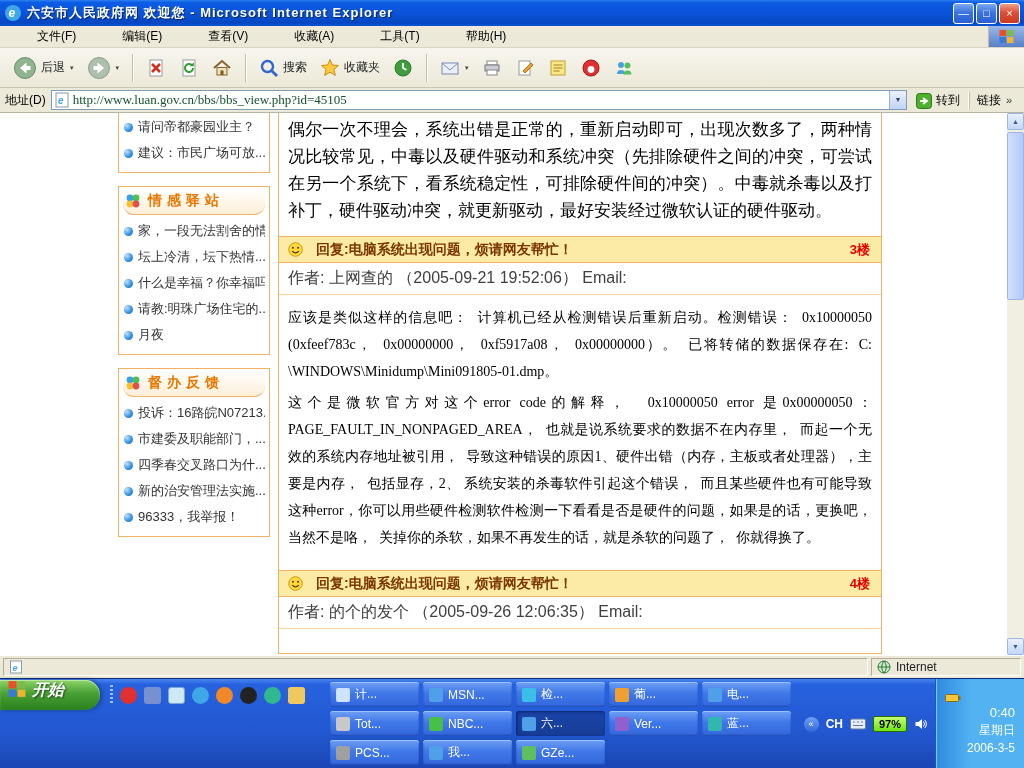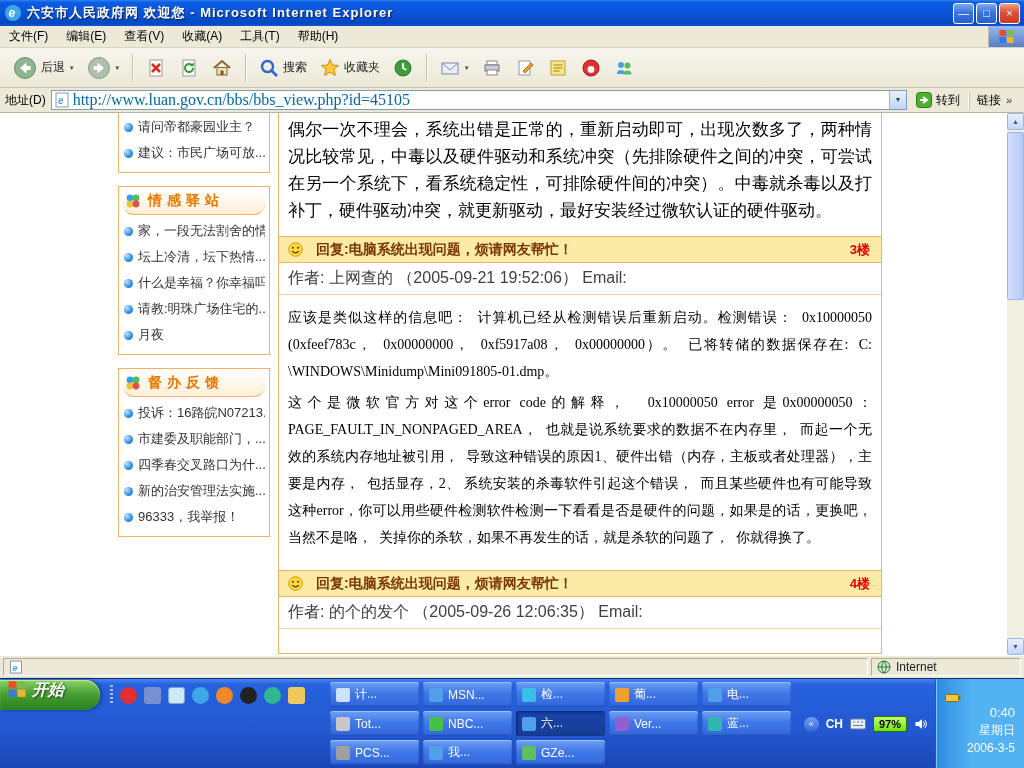--- a/index.html
+++ b/index.html
@@ -12,36 +12,36 @@
  background:linear-gradient(180deg,#2a80f0 0%,#0c5ce4 10%,#0a52d8 55%,#0646c0 88%,#0a55d8 100%);}
 .ie-logo{width:18px;height:18px;margin-right:5px;flex:none;}
 .win-title{flex:1;font-size:13px;font-weight:bold;letter-spacing:1px;white-space:nowrap;overflow:hidden;text-shadow:1px 1px 1px rgba(0,0,0,.55);}
 .win-btns{display:flex;gap:2px;flex:none;}
 .win-btn{width:21px;height:21px;border:1px solid #fff;border-radius:3px;color:#fff;font-size:11px;line-height:19px;text-align:center;cursor:default;
  background:linear-gradient(180deg,#7aa9f0,#3d74dd 45%,#2a5fd0);}
 .win-btn.close{background:linear-gradient(180deg,#f0a088,#dd5038 45%,#c83b20);}
 
 
 .menubar{position:absolute;top:26px;left:0;width:1024px;height:22px;background:#ECE9D8;border-bottom:1px solid #d8d4c0;display:flex;align-items:center;font-size:12px;color:#000;}
-.menu-item{padding:3px 9px;}
+.menu-item{padding:3px 9px;margin-left:28px;}
 .menu-logo{margin-left:auto;width:36px;height:21px;background:linear-gradient(180deg,#9ab8e8,#5880c8);display:flex;align-items:center;justify-content:center;border-left:1px solid #c0bcae;}
 
 
 .toolbar{position:absolute;top:48px;left:0;width:1024px;height:40px;background:linear-gradient(180deg,#F7F5EE,#ECE9D8);border-bottom:1px solid #c8c4b0;display:flex;align-items:center;padding:0 8px;gap:3px;font-size:12px;color:#222;}
 .tb-btn{display:flex;align-items:center;gap:4px;padding:3px 5px;border-radius:3px;}
 .tb-sep{width:1px;height:28px;background:#c4c0aa;box-shadow:1px 0 0 #fff;margin:0 5px;flex:none;}
 .dd{font-size:7px;color:#444;margin-left:1px;}
 .icon-wrap{display:inline-flex;align-items:center;}
 
 
 .addressbar{position:absolute;top:88px;left:0;width:1024px;height:25px;background:#ECE9D8;border-bottom:1px solid #b8b4a0;display:flex;align-items:center;padding:0 5px;font-size:12px;gap:5px;}
 .addr-input{flex:1;height:20px;background:#fff;border:1px solid #7f9db9;display:flex;align-items:center;padding:0 0 0 3px;gap:4px;}
-.addr-url{flex:1;font-size:16px;font-family:"Liberation Serif",serif;color:#0369a1;white-space:nowrap;overflow:hidden;}
+.addr-url{flex:1;font-size:13px;font-family:"Liberation Serif",serif;color:#14532d;white-space:nowrap;overflow:hidden;}
 .addr-drop{width:17px;height:18px;background:linear-gradient(180deg,#eaf1fc,#c0d4f4);border-left:1px solid #9ab0d8;text-align:center;font-size:7px;line-height:18px;color:#345;flex:none;}
-.go-btn{display:flex;align-items:center;gap:4px;padding:1px 4px;}
+.go-btn{display:flex;align-items:flex-end;gap:4px;padding:1px 4px;}
 .links{display:flex;align-items:center;gap:5px;padding:0 7px;border-left:1px solid #c4c0aa;box-shadow:-1px 0 0 #fff;}
 .links-chev{font-size:11px;color:#333;}
 
 
 .content{position:absolute;top:113px;left:0;width:1024px;height:542px;background:#4d7c0f;}
 .page{position:absolute;left:0;top:0;right:17px;bottom:0;overflow:hidden;background:#fff;}
 
 
 .sidebar{position:absolute;left:118px;top:0;width:152px;font-size:13px;color:#333;}
 .side-box{border:1px solid #F2B266;margin-bottom:13px;padding:1px 4px 6px;background:#fff;}

